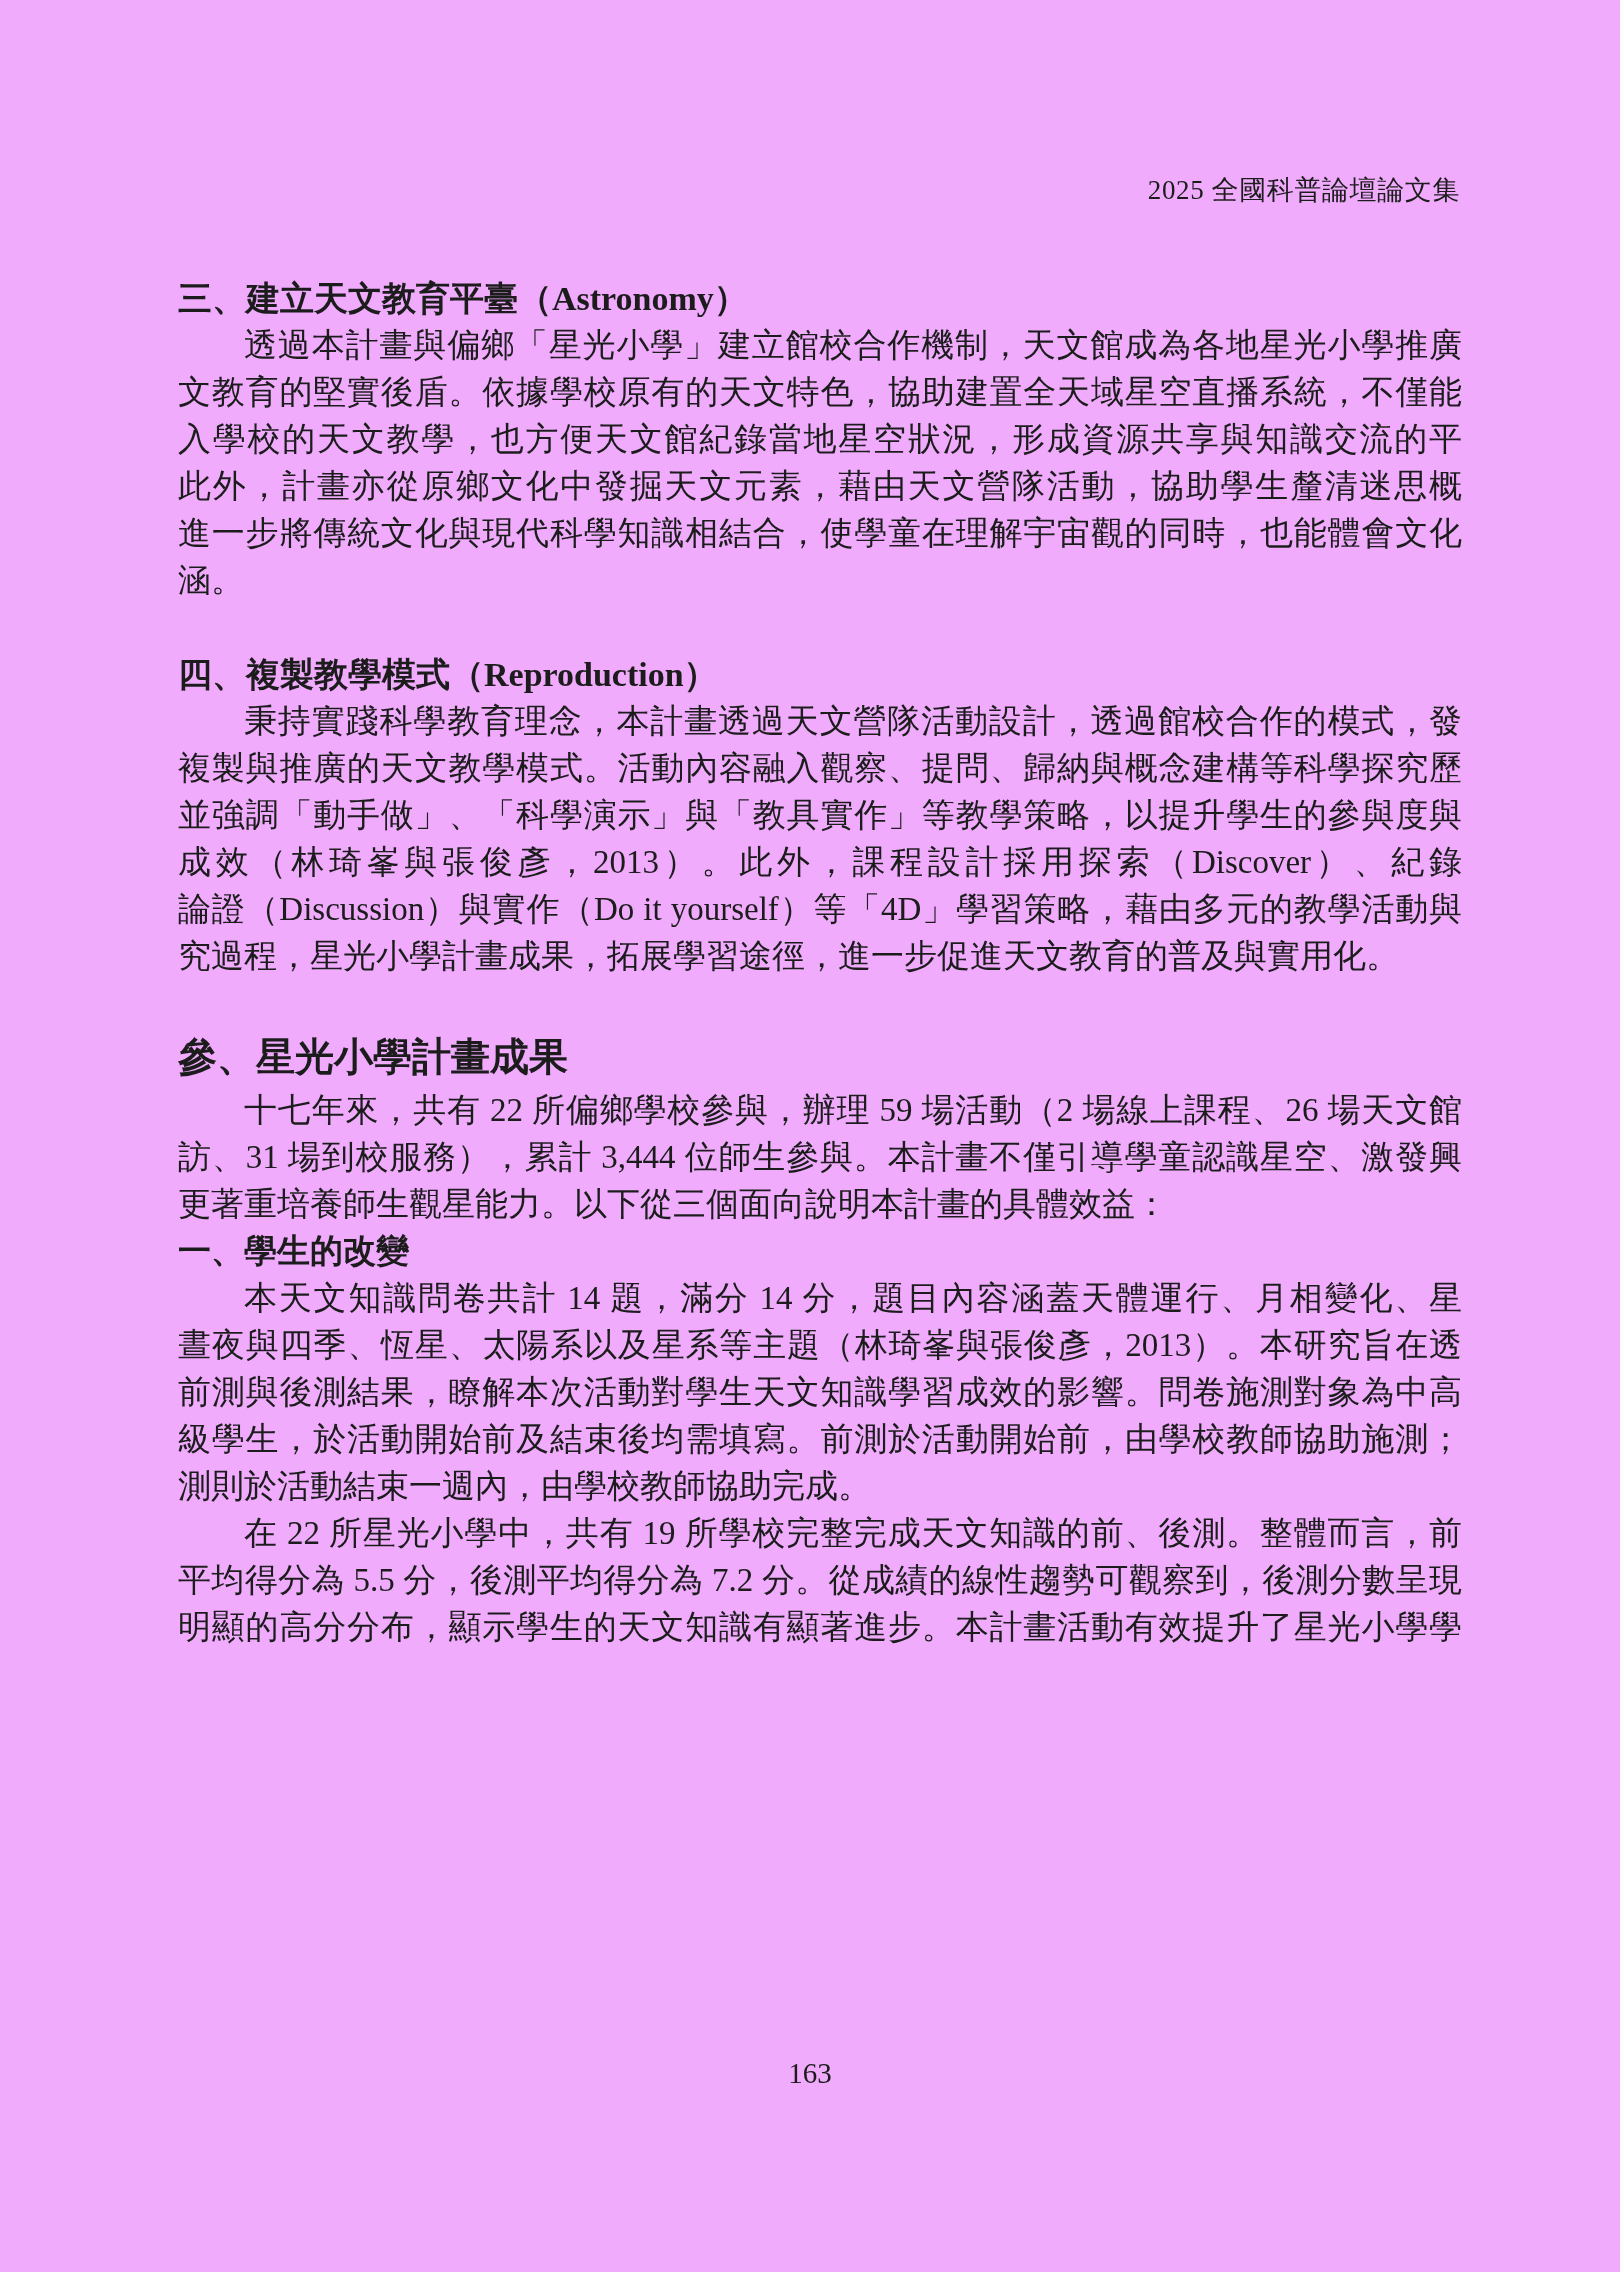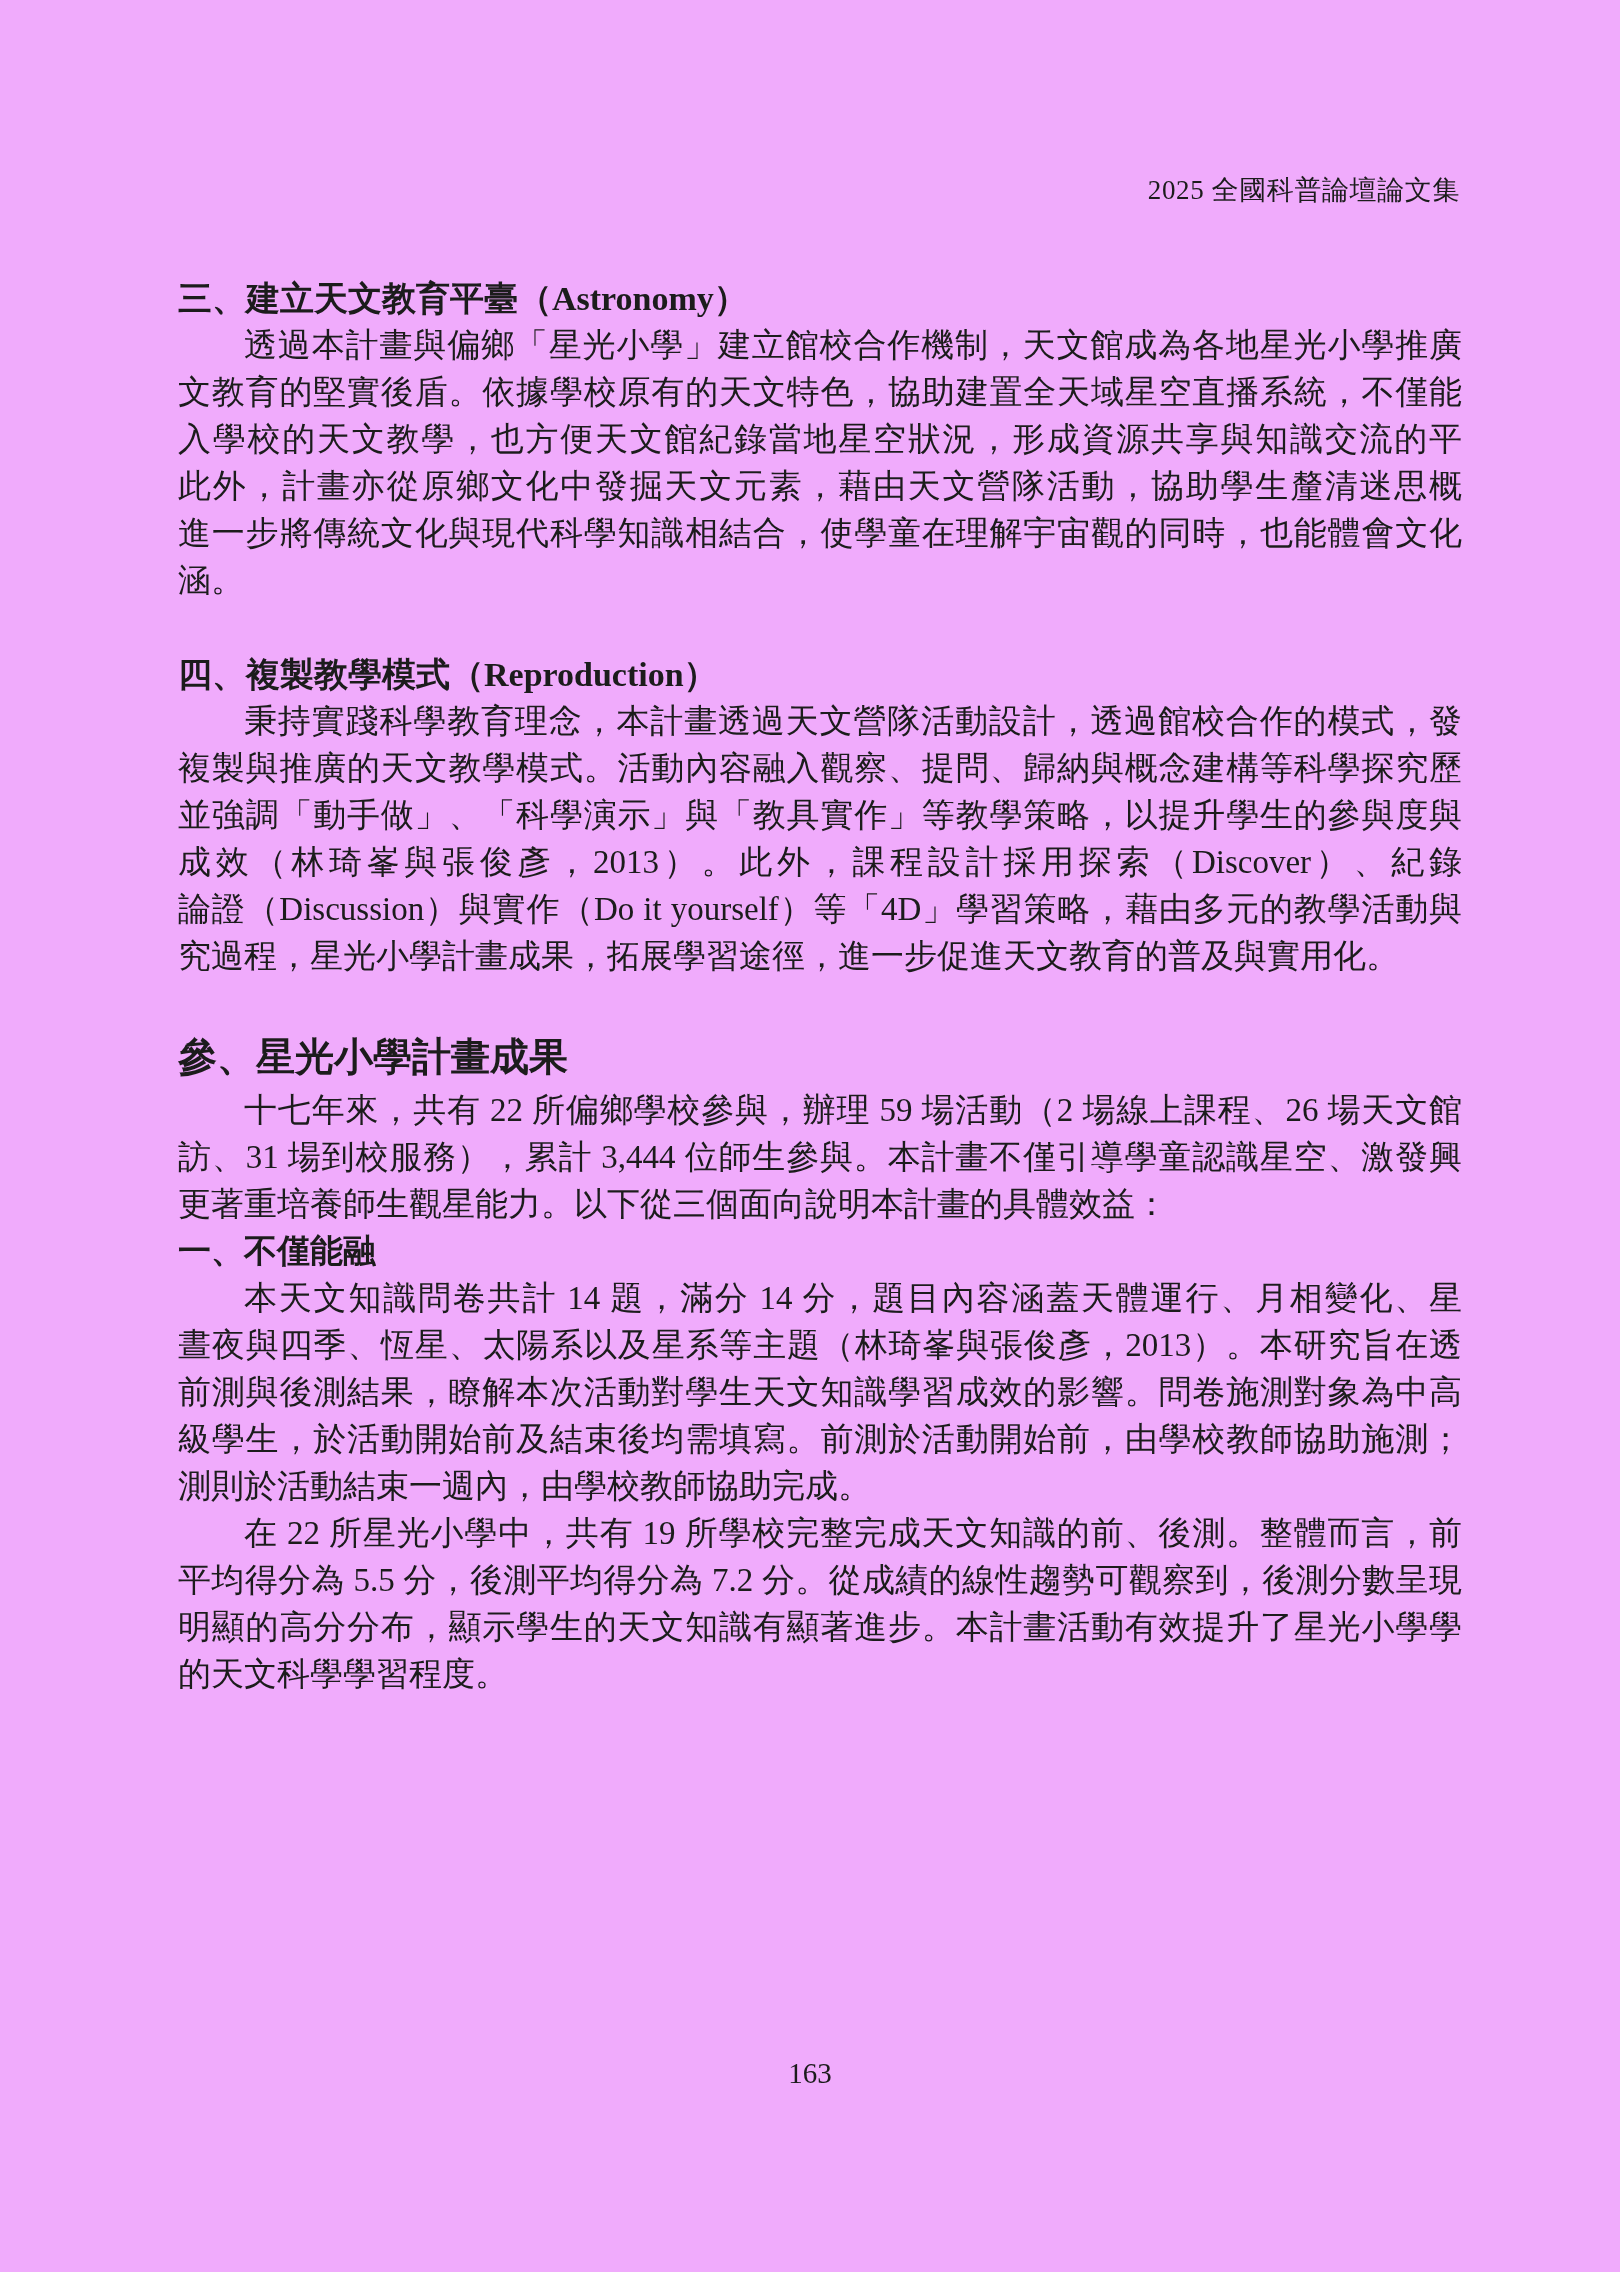--- a/index.html
+++ b/index.html
@@ -103,35 +103,34 @@
       </div>
 
     <div class="h-chapter gap-before">參、星光小學計畫成果</div>
 
     <div class="para">
         <div class="ln indent">十七年來，共有 22 所偏鄉學校參與，辦理 59 場活動（2 場線上課程、26 場天文館參</div>
         <div class="ln">訪、31 場到校服務），累計 3,444 位師生參與。本計畫不僅引導學童認識星空、激發興趣，</div>
         <div class="ln short">更著重培養師生觀星能力。以下從三個面向說明本計畫的具體效益：</div>
       </div>
 
-    <div class="h-sub">一、不僅能融</div>
+    <div class="h-sub">一、學生的改變</div>
 
     <div class="para">
         <div class="ln indent">本天文知識問卷共計 14 題，滿分 14 分，題目內容涵蓋天體運行、月相變化、星座、</div>
         <div class="ln">晝夜與四季、恆星、太陽系以及星系等主題（林琦峯與張俊彥，2013）。本研究旨在透過</div>
         <div class="ln">前測與後測結果，瞭解本次活動對學生天文知識學習成效的影響。問卷施測對象為中高年</div>
         <div class="ln">級學生，於活動開始前及結束後均需填寫。前測於活動開始前，由學校教師協助施測；後</div>
         <div class="ln short">測則於活動結束一週內，由學校教師協助完成。</div>
       </div>
 
     <div class="para">
         <div class="ln indent">在 22 所星光小學中，共有 19 所學校完整完成天文知識的前、後測。整體而言，前測</div>
         <div class="ln">平均得分為 5.5 分，後測平均得分為 7.2 分。從成績的線性趨勢可觀察到，後測分數呈現較</div>
         <div class="ln">明顯的高分分布，顯示學生的天文知識有顯著進步。本計畫活動有效提升了星光小學學生</div>
-        <div class="ln short">的天文科學學習程度。</div>
       </div>
 
   </div>
 
   <div class="page-number">163</div>
 
 </div>
 
 
 </body></html>

